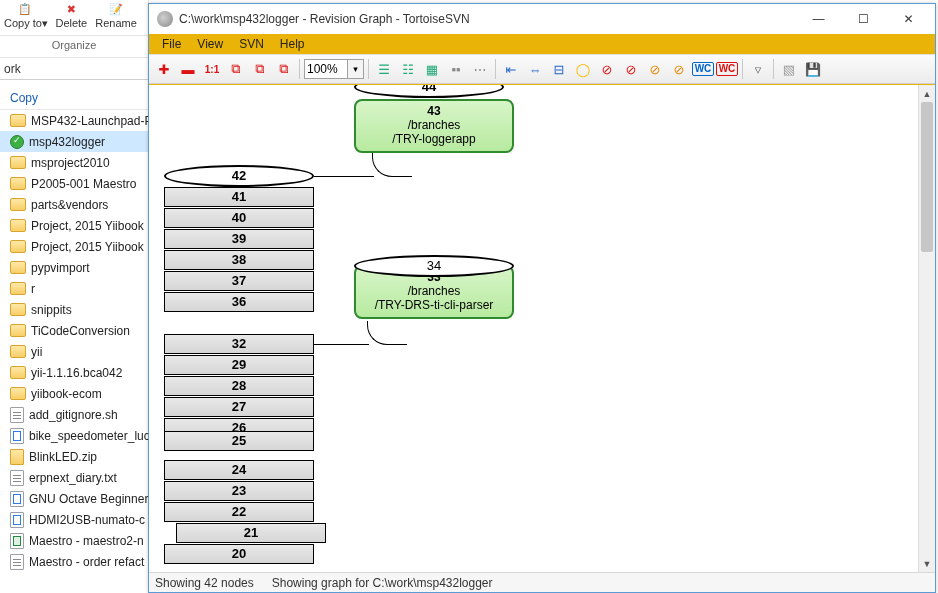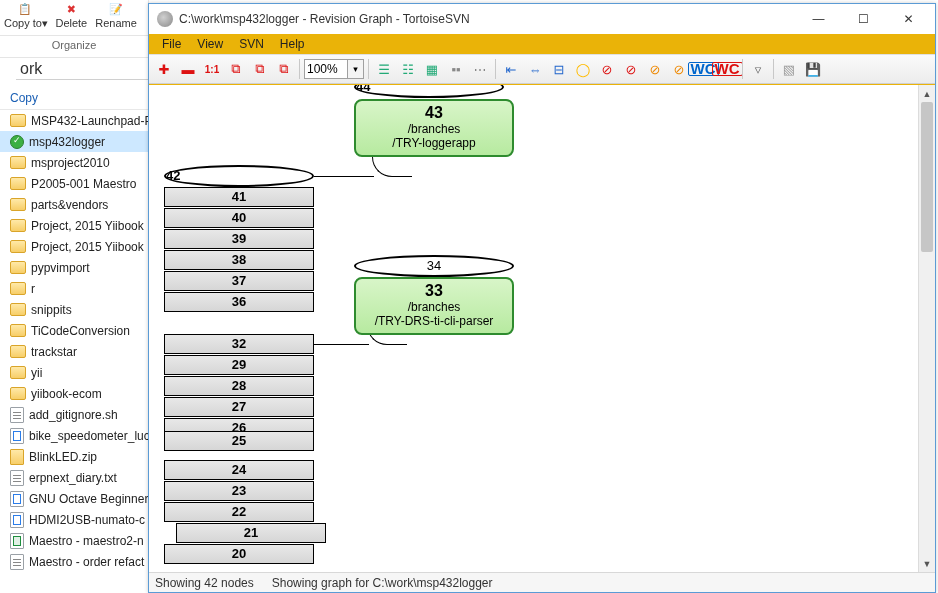--- a/index.html
+++ b/index.html
@@ -4,21 +4,21 @@
 <style>
 * { box-sizing: border-box; margin: 0; padding: 0; font-family: "Segoe UI", Tahoma, sans-serif; }
 body { width: 938px; height: 593px; background: #fff; overflow: hidden; position: relative; font-size: 12px; }
 
 
 .explorer { position: absolute; left: 0; top: 0; width: 149px; height: 593px; background: #fff; border-right: 1px solid #e5e5e5; }
 .ex-ribbon { height: 36px; display: flex; align-items: flex-start; padding-top: 1px; border-bottom: 1px solid #e5e5e5; }
 .ex-ribbon .grp { display: flex; flex-direction: column; align-items: center; font-size: 11px; color: #333; padding: 0 4px; }
 .ex-ribbon .ico { width: 18px; height: 16px; display: flex; align-items: center; justify-content: center; }
 .organize-lbl { text-align: center; font-size: 11px; color: #666; padding: 3px 0 6px; border-bottom: 1px solid #e5e5e5; }
-.pathbar { height: 22px; border-bottom: 1px solid #d0d0d0; display: flex; align-items: center; padding: 0 4px; font-size: 16px; color: #333; margin-left: 16px; }
+.pathbar { height: 22px; border-bottom: 1px solid #d0d0d0; display: flex; align-items: center; padding: 0 4px; font-size: 12px; color: #333; }
 .list-hdr { height: 24px; border-bottom: 1px solid #e8e8e8; display: flex; align-items: center; padding-left: 10px; color: #1a5fb4; font-size: 12px; margin-top: 6px;}
 .flist { overflow: hidden; }
 .frow { height: 21px; display: flex; align-items: center; padding-left: 10px; gap: 5px; white-space: nowrap; overflow: hidden; font-size: 12px; color: #222; }
 .frow.sel { background: #cde8ff; }
 .folder-ico { width: 16px; height: 13px; background: linear-gradient(#ffe9a8,#f7ce68); border: 1px solid #d9a429; border-radius: 2px; flex-shrink: 0; }
 .file-ico { width: 14px; height: 16px; background: #fff; border: 1px solid #9aa0a6; border-radius: 1px; flex-shrink:0; position:relative; }
 .file-ico.blue::after { content:""; position:absolute; inset:2px; border:1px solid #2b7de9; }
 .file-ico.zip { background: linear-gradient(#ffe9a8,#f7ce68); border-color:#d9a429; }
 .file-ico.xls::after { content:""; position:absolute; inset:2px; background:#1e8e3e22; border:1px solid #1e8e3e; }
 .file-ico.txt::after { content:""; position:absolute; left:2px; right:2px; top:4px; height:1px; background:#888; box-shadow:0 3px 0 #888,0 6px 0 #888; }
@@ -42,27 +42,27 @@
 .zoom .dd { width:16px; height:20px; border:1px solid #a0a0a0; border-left:none; display:flex; align-items:center; justify-content:center; font-size:9px; background:#f4f4f4;}
 .canvas-wrap { position:absolute; top:81px; left:0; right:0; bottom:20px; overflow:hidden; background:#fff; }
 .canvas { position:relative; width:100%; height:100%; }
 .vscroll { position:absolute; right:0; top:0; bottom:0; width:17px; background:#f0f0f0; border-left:1px solid #dcdcdc; }
 .vscroll .up,.vscroll .dn{ height:17px; display:flex; align-items:center; justify-content:center; font-size:9px; color:#555; background:#f0f0f0;}
 .vscroll .dn{ position:absolute; bottom:0; left:0; right:0;}
 .vscroll .thumb{ position:absolute; left:2px; right:2px; top:17px; height:150px; background:#c6c6c6; border-radius:2px;}
 
 
 .rev { position:absolute; width:150px; height:20px; background:linear-gradient(#e8e8e8,#d6d6d6); border:1px solid #000; text-align:center; font-weight:bold; font-size:13px; line-height:18px; }
-.head-oval { position:absolute; width:150px; height:22px; background:#fff; border:2px solid #000; border-radius:50%; font-weight:bold; font-size:13px; line-height:18px; }
+.head-oval { position:absolute; width:150px; height:22px; background:#fff; border:2px solid #000; border-radius:50%; text-align:center; font-weight:bold; font-size:13px; line-height:18px; }
 .branch-oval { position:absolute; width:160px; height:22px; background:#fff; border:2px solid #000; border-radius:50%; text-align:center; font-weight:normal; font-size:13px; line-height:18px; z-index:2;}
 .branch-box { position:absolute; width:160px; background:linear-gradient(#d8f5c8,#b7eaa0); border:2px solid #2e8b2e; border-radius:8px; text-align:center; font-size:12px; padding:3px 4px 5px; z-index:1;}
-.branch-box .rnum{ font-weight:bold; font-size:16px; }
+.branch-box .rnum{ font-weight:bold; font-size:12px; }
 .connector { position:absolute; border-bottom:1px solid #000; height:1px; }
 .statusbar { position:absolute; left:0; right:0; bottom:0; height:20px; border-top:1px solid #d8d8d8; background:#f6f6f6; display:flex; align-items:center; font-size:12px; color:#333; padding:0 6px; gap:18px;}
-.badge { display:inline-block; padding:0 2px; border:1px solid; border-radius:2px; font-size:15px; font-weight:bold; line-height:12px;}
+.badge { display:inline-block; padding:0 2px; border:1px solid; border-radius:2px; font-size:10px; font-weight:bold; line-height:12px;}
 </style>
 </head>
 <body>
 
 <div class="explorer">
   <div class="ex-ribbon">
     <div class="grp">
       <span class="ico">📋</span>
       <span>Copy to▾</span>
     </div>
@@ -122,25 +122,25 @@
       <div class="frow">
         <div class="folder-ico"></div>
         <span>snippits</span>
       </div>
       <div class="frow">
         <div class="folder-ico"></div>
         <span>TiCodeConversion</span>
       </div>
       <div class="frow">
         <div class="folder-ico"></div>
-        <span>trackstar</span>
-      </div>
-      <div class="frow">
-        <div class="folder-ico"></div>
         <span>yii</span>
+      </div>
+      <div class="frow">
+        <div class="folder-ico"></div>
+        <span>yii-1.1.16.bca042</span>
       </div>
       <div class="frow">
         <div class="folder-ico"></div>
         <span>yiibook-ecom</span>
       </div>
       <div class="frow">
         <div class="file-ico txt"></div>
         <span>add_gitignore.sh</span>
       </div>
       <div class="frow">
@@ -252,21 +252,21 @@
         <div class="rev" style="left: 15px; top: 291px;">28</div>
         <div class="rev" style="left: 15px; top: 312px;">27</div>
         <div class="rev" style="left: 15px; top: 333px;">26</div>
         <div class="rev" style="left: 15px; top: 346px;">25</div>
         <div class="rev" style="left: 15px; top: 375px;">24</div>
         <div class="rev" style="left: 15px; top: 396px;">23</div>
         <div class="rev" style="left: 15px; top: 417px;">22</div>
         <div class="rev" style="left: 27px; top: 438px;">21</div>
         <div class="rev" style="left: 15px; top: 459px;">20</div>
         <div class="branch-oval" style="left: 205px; top: 170px;">34</div>
-        <div class="branch-box" style="left: 205px; top: 192px;">
+        <div class="branch-box" style="left: 205px; top: 180px;">
           <div class="rnum">33</div>
           <div>/branches</div>
           <div>/TRY-DRS-ti-cli-parser</div>
         </div>
         <div class="connector" style="left: 165px; top: 259px; width: 55px;"></div>
         <div style="position: absolute; left: 218px; top: 236px; width: 40px; height: 24px; border-left: 1px solid rgb(0, 0, 0); border-bottom: 1px solid rgb(0, 0, 0); border-bottom-left-radius: 20px;"></div>
       </div>
     <div class="vscroll">
       <div class="up">▲</div>
       <div class="thumb"></div>

